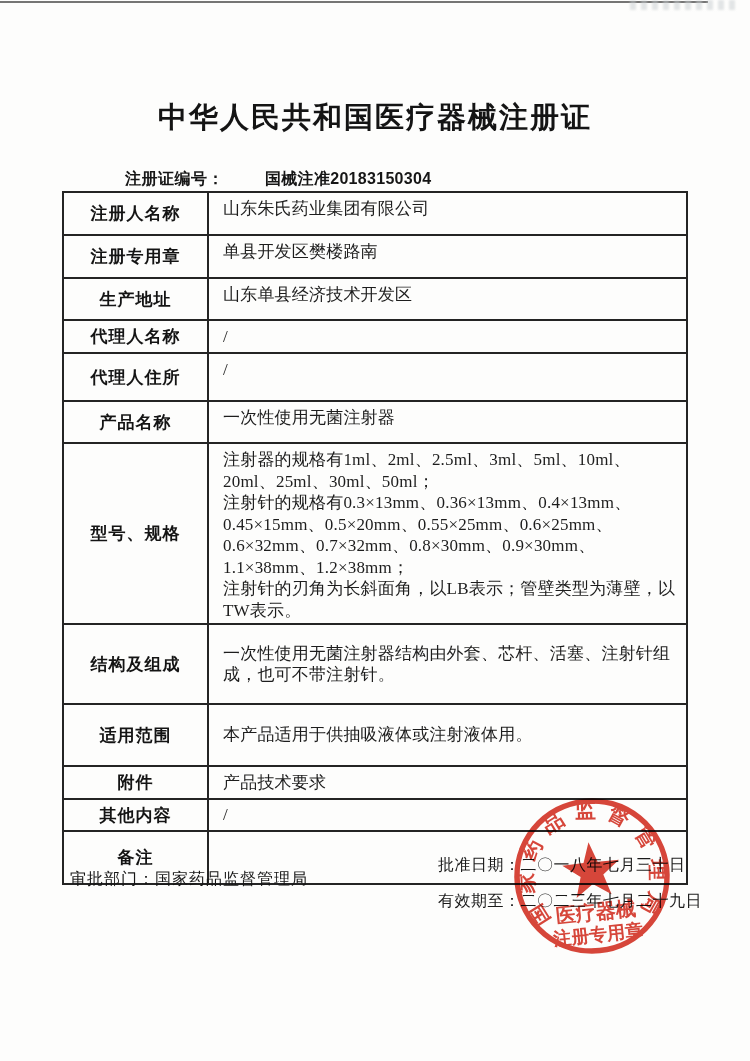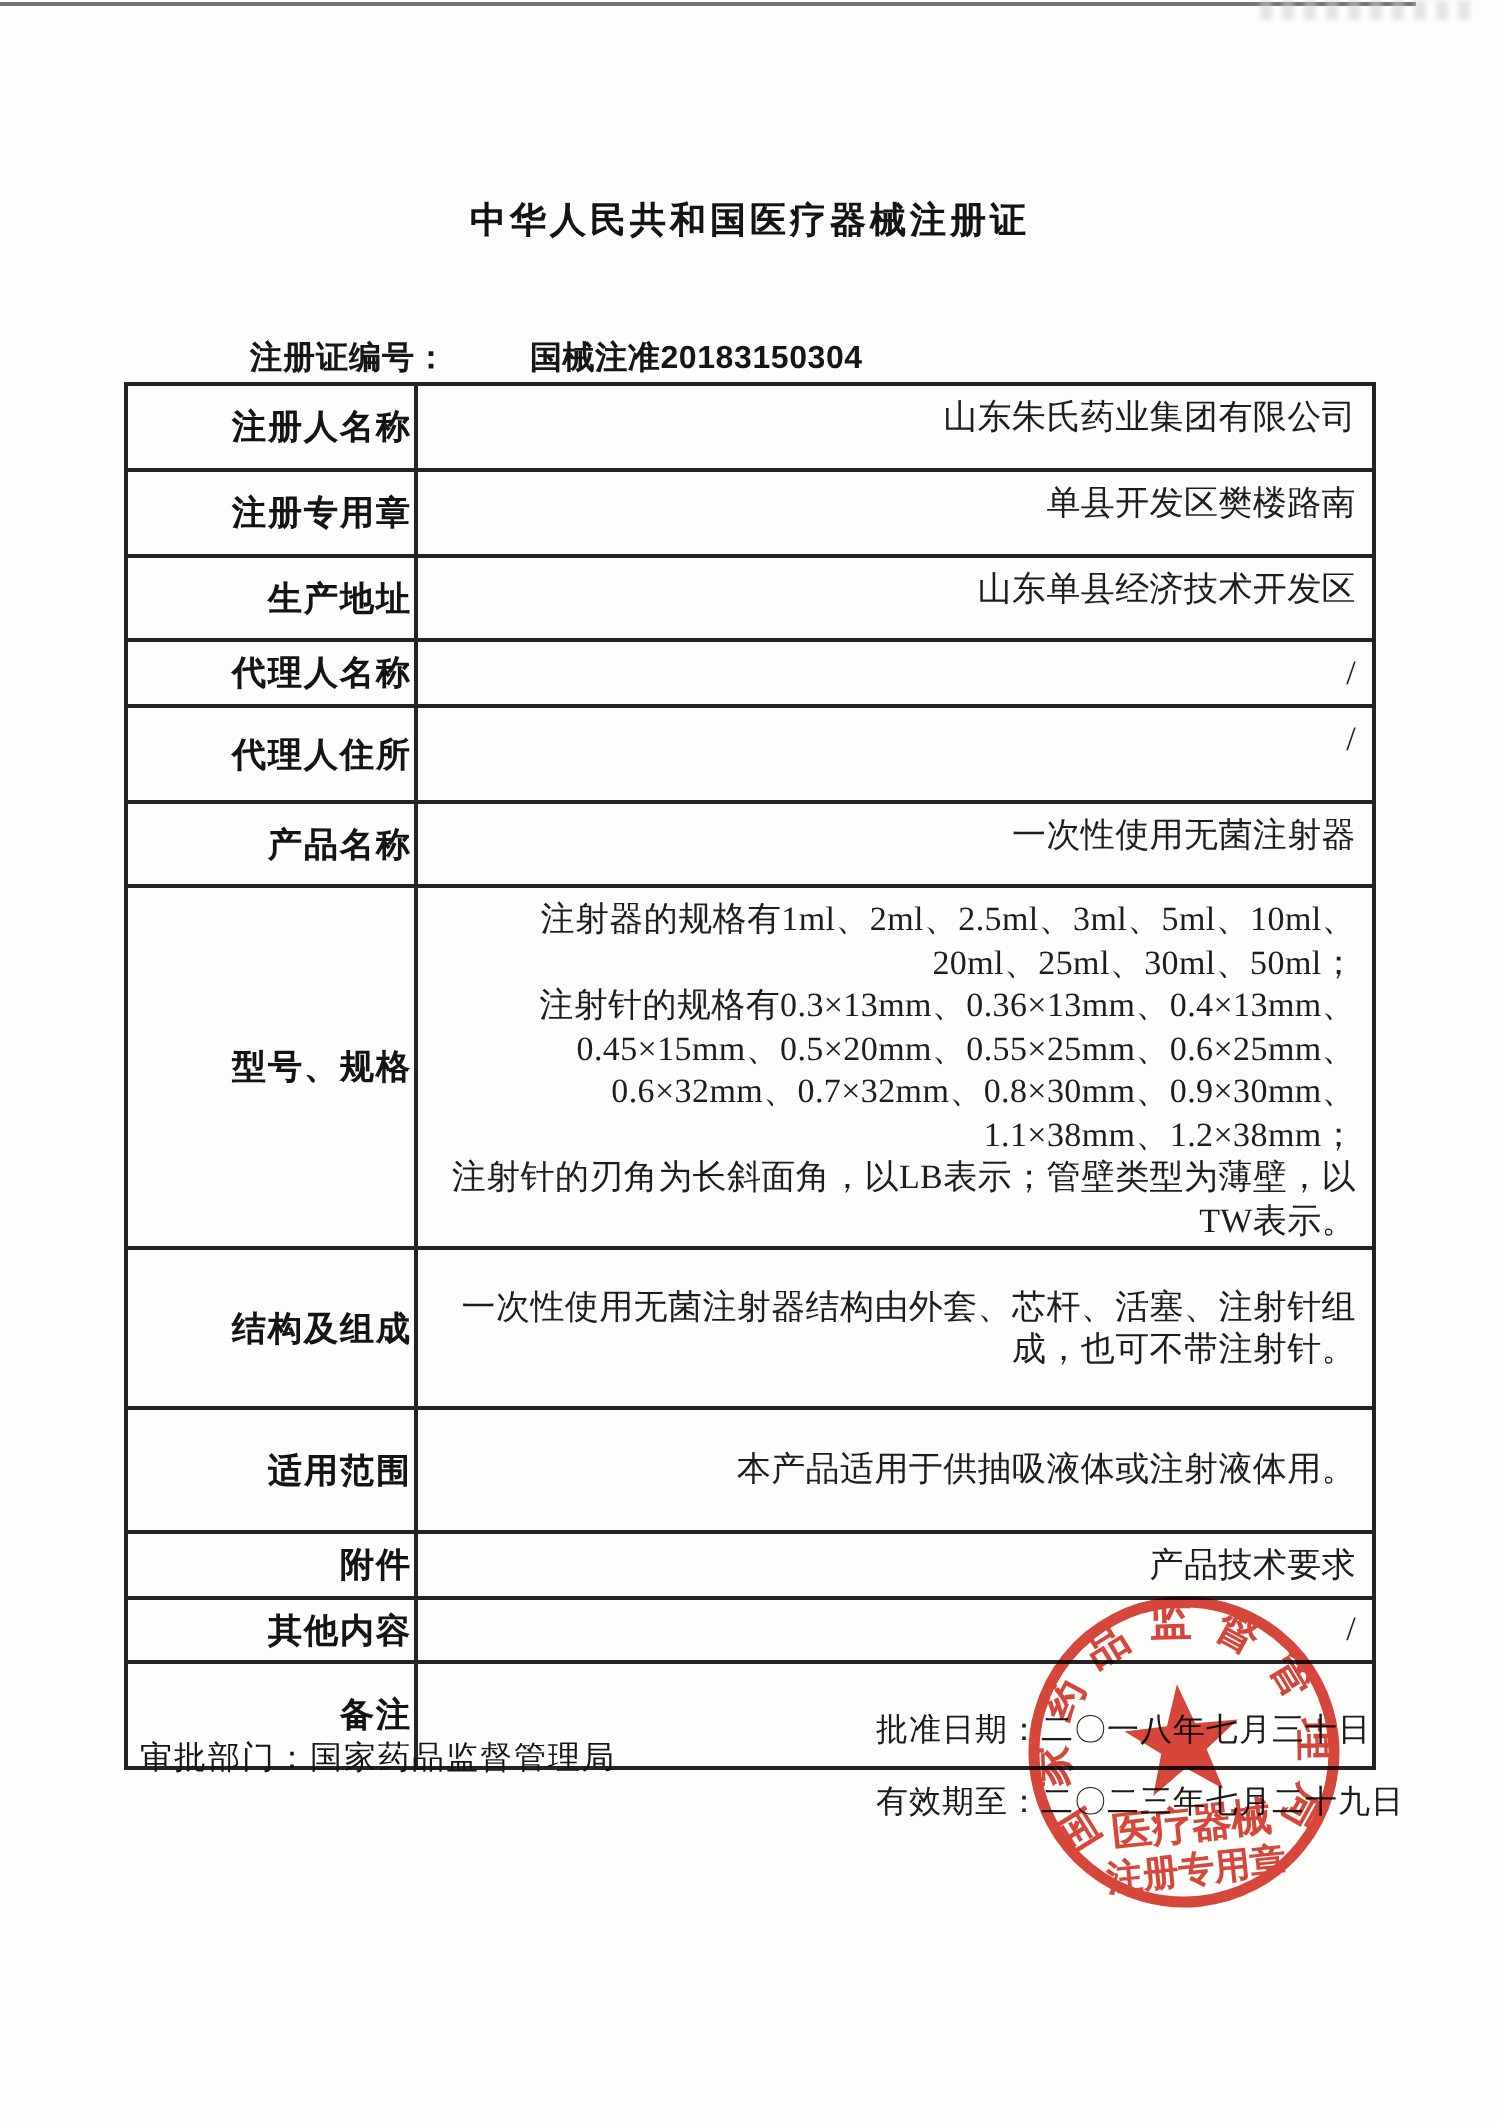--- a/index.html
+++ b/index.html
@@ -19,35 +19,35 @@
     position:absolute; top:1px; left:0; width:708px; height:2px;
     background:#474747; opacity:.75;
   }
   .scan-smudge {
     position:absolute; top:0; left:630px; width:110px; height:10px;
     background:repeating-linear-gradient(90deg,#c9ced1 0 6px, transparent 6px 11px);
     opacity:.5; filter:blur(1px);
   }
   .doc-title {
     position:absolute; top:98px; left:0; width:750px;
-    text-align:center; font-size:18px; font-weight:bold;
+    text-align:center; font-size:29px; font-weight:bold;
     letter-spacing:2px; color:#141414; margin:0;
   }
   .cert-no-line {
     position:absolute; top:169px; left:125px;
     font-size:16px; color:#161616; white-space:nowrap;
   }
   .cert-no-line .lbl { font-weight:bold; letter-spacing:.5px; }
   .cert-no-line .val { font-weight:600; letter-spacing:.3px;margin-left:41px; }
 
   table.cert-table {
     position:absolute; left:62px; top:191px; width:626px;
     border-collapse:collapse; table-layout:fixed;
   }
-  table.cert-table td { border:2px solid #242424;text-align:right; }
+  table.cert-table td { border:2px solid #242424; }
   td.cell-label {
     width:141px; text-align:center; vertical-align:middle;
     font-weight:bold; font-size:17px; letter-spacing:1px; color:#141414;
     font-family:"Liberation Sans", sans-serif;
   }
   td.cell-value {
     font-family:"Liberation Serif", serif;
     font-size:17px; line-height:21.5px; color:#1d1d1d;
     padding:5px 8px 2px 14px; vertical-align:top;
     white-space:pre-line; letter-spacing:.2px;

